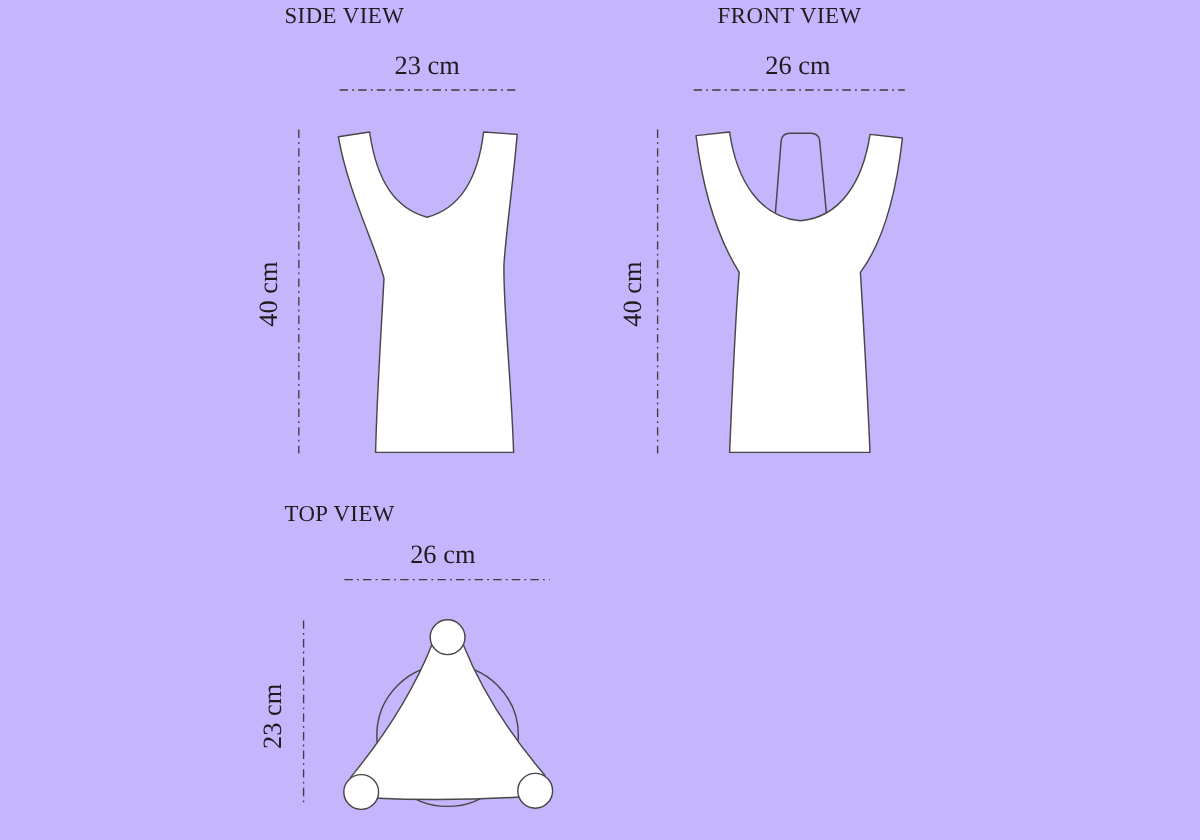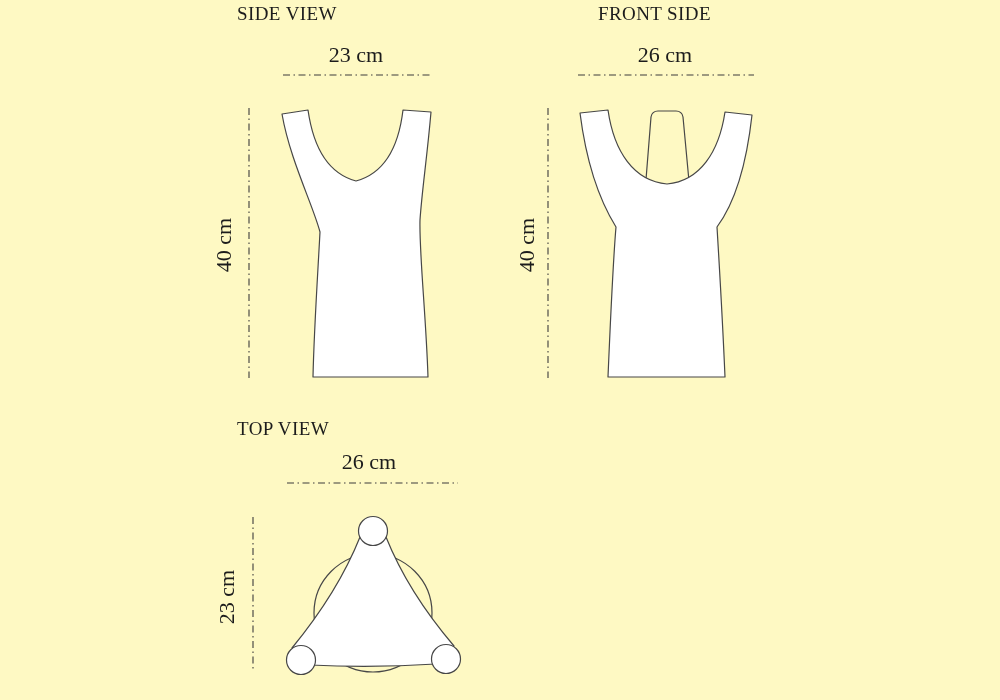--- a/index.html
+++ b/index.html
@@ -4,21 +4,21 @@
 <style>
   html, body {
     margin: 0;
     padding: 0;
     background: #ffffff;
   }
   .canvas {
     position: relative;
     width: 1000px;
     height: 700px;
-    background: #fef9c3;
+    background: #c4b5fd;
     overflow: hidden;
     font-family: "Liberation Serif", "DejaVu Serif", serif;
   }
   .drawing-svg {
     position: absolute;
     left: 0;
     top: 0;
   }
   .view-title {
     position: absolute;
@@ -118,21 +118,21 @@
       <circle class="shape" cx="373" cy="531" r="14.5"></circle>
       <circle class="shape" cx="301" cy="660" r="14.5"></circle>
       <circle class="shape" cx="446" cy="659" r="14.5"></circle>
     </g>
   </svg>
 
   <div class="view-title" style="left:237px; top:3px;">SIDE VIEW</div>
   <div class="dim-label" style="left:356px; top:42px;">23 cm</div>
   <div class="dim-label vertical" style="left:224px; top:245px;">40 cm</div>
 
-  <div class="view-title" style="left:598px; top:3px;">FRONT SIDE</div>
+  <div class="view-title" style="left:598px; top:3px;">FRONT VIEW</div>
   <div class="dim-label" style="left:665px; top:42px;">26 cm</div>
   <div class="dim-label vertical" style="left:527px; top:245px;">40 cm</div>
 
   <div class="view-title" style="left:237px; top:418px;text-align:right;">TOP VIEW</div>
   <div class="dim-label" style="left:369px; top:449px;">26 cm</div>
   <div class="dim-label vertical" style="left:227px; top:597px;">23 cm</div>
 
 </div>
 
 </body></html>

